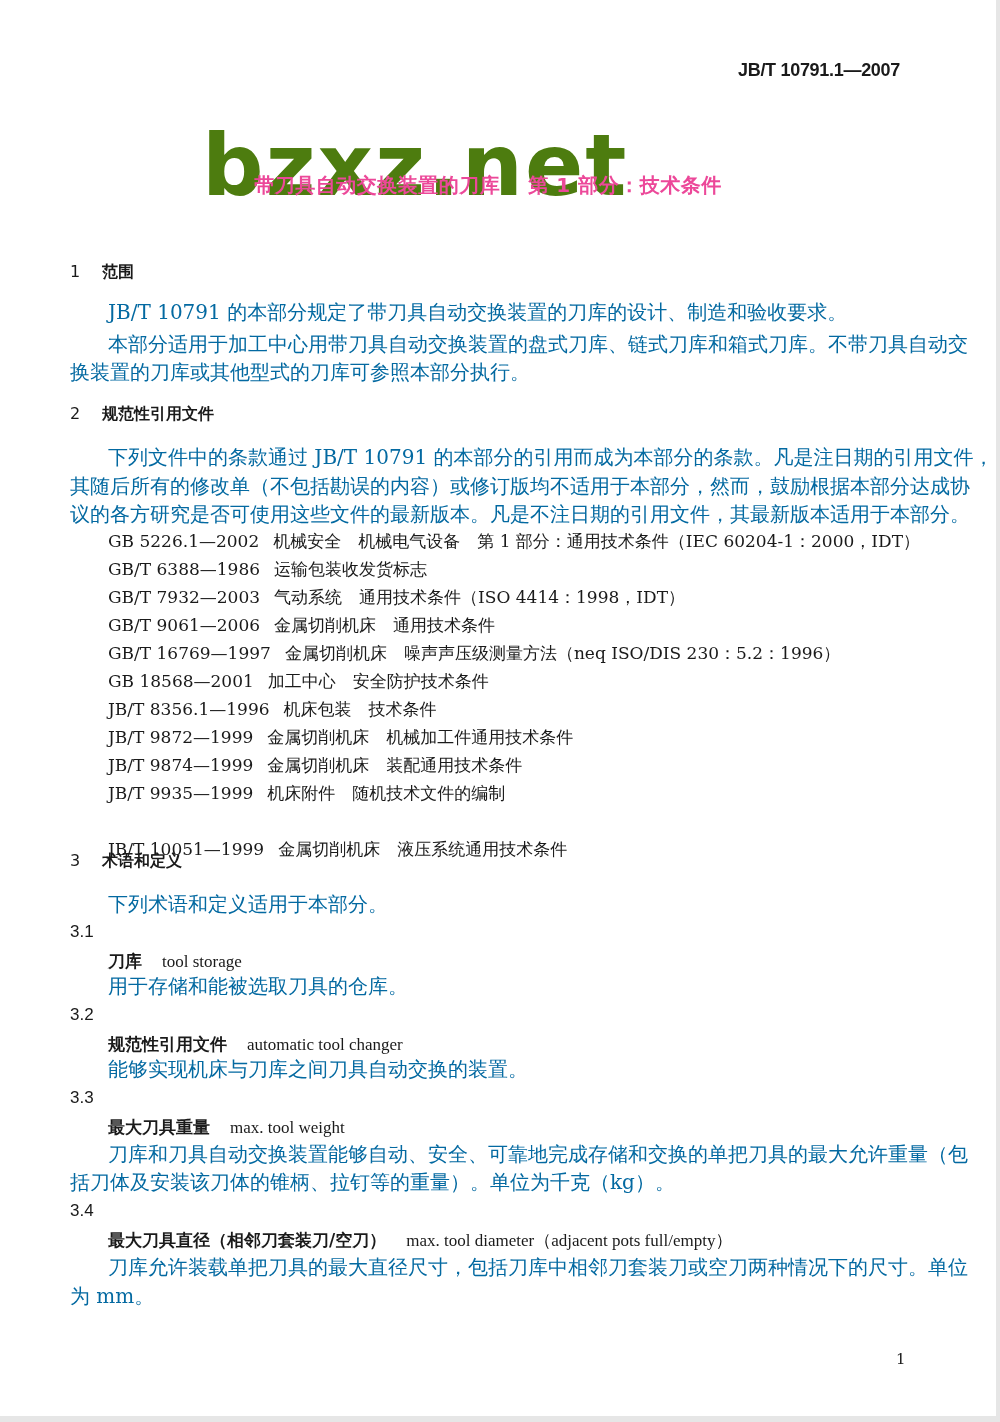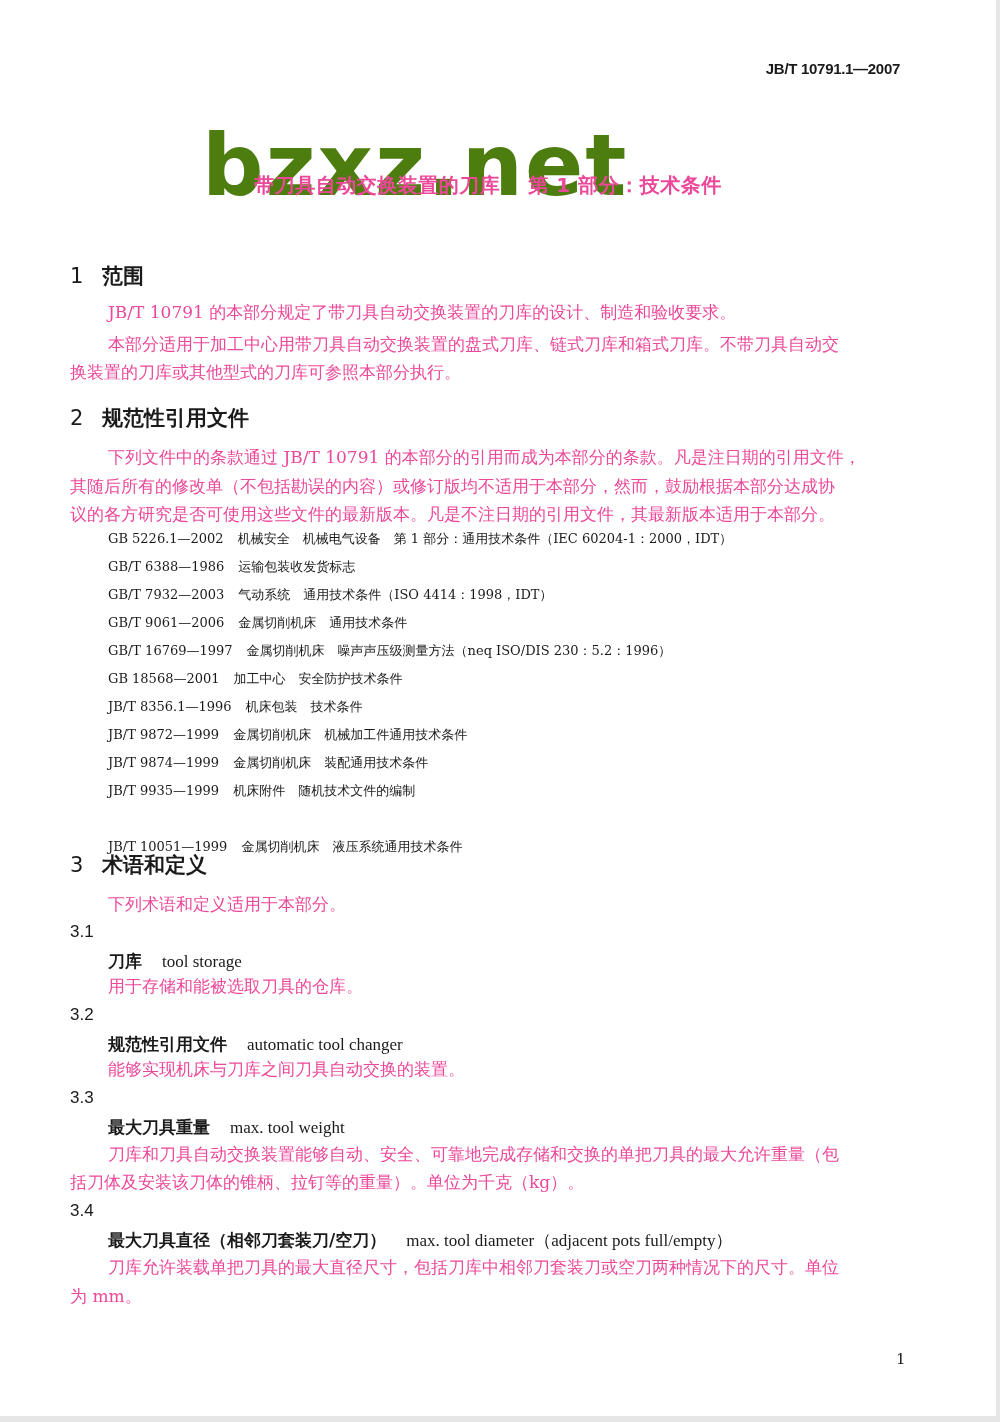--- a/index.html
+++ b/index.html
@@ -22,21 +22,21 @@
       width: 996px;
       height: 1416px;
       background: #ffffff;
     }
     .abs { position: absolute; white-space: nowrap; }
     .std-code {
       right: 96px;
       top: 60px;
       font-family: "Liberation Sans", "DejaVu Sans", sans-serif;
       font-weight: bold;
-      font-size: 15px;
+      font-size: 18px;
       letter-spacing: -0.3px;
       color: #1a1a1a;
     }
     .watermark {
       left: 202px;
       top: 122px;
       font-family: "DejaVu Sans", "Liberation Sans", sans-serif;
       font-weight: bold;
       font-size: 86px;
       color: #4d7c0f;
@@ -52,34 +52,34 @@
       font-weight: bold;
       font-size: 20px;
       letter-spacing: 0.5px;
       color: #ec4899;
     }
     .doc-title .gap { display: inline-block; width: 28px; }
     .sec-head {
       left: 70px;
       font-family: "DejaVu Sans", "Liberation Sans", sans-serif;
       font-weight: bold;
-      font-size: 21px;
+      font-size: 16px;
       color: #1a1a1a;
     }
     .sec-head .num { display: inline-block; width: 32px; font-weight: normal; }
     .para {
-      font-size: 17px;
+      font-size: 20px;
       line-height: 28px;
-      color: #ec4899;
+      color: #0369a1;
     }
     .indent { left: 108px; }
     .flush { left: 70px; }
     .ref-row {
       left: 108px;
-      font-size: 13px;
+      font-size: 17px;
       color: #1a1a1a;
     }
     .ref-row .code { display: inline-block; margin-right: 14px; }
     .sub-num {
       left: 70px;
       font-family: "Liberation Sans", "DejaVu Sans", sans-serif;
       font-size: 17px;
       color: #1a1a1a;
     }
     .term {

